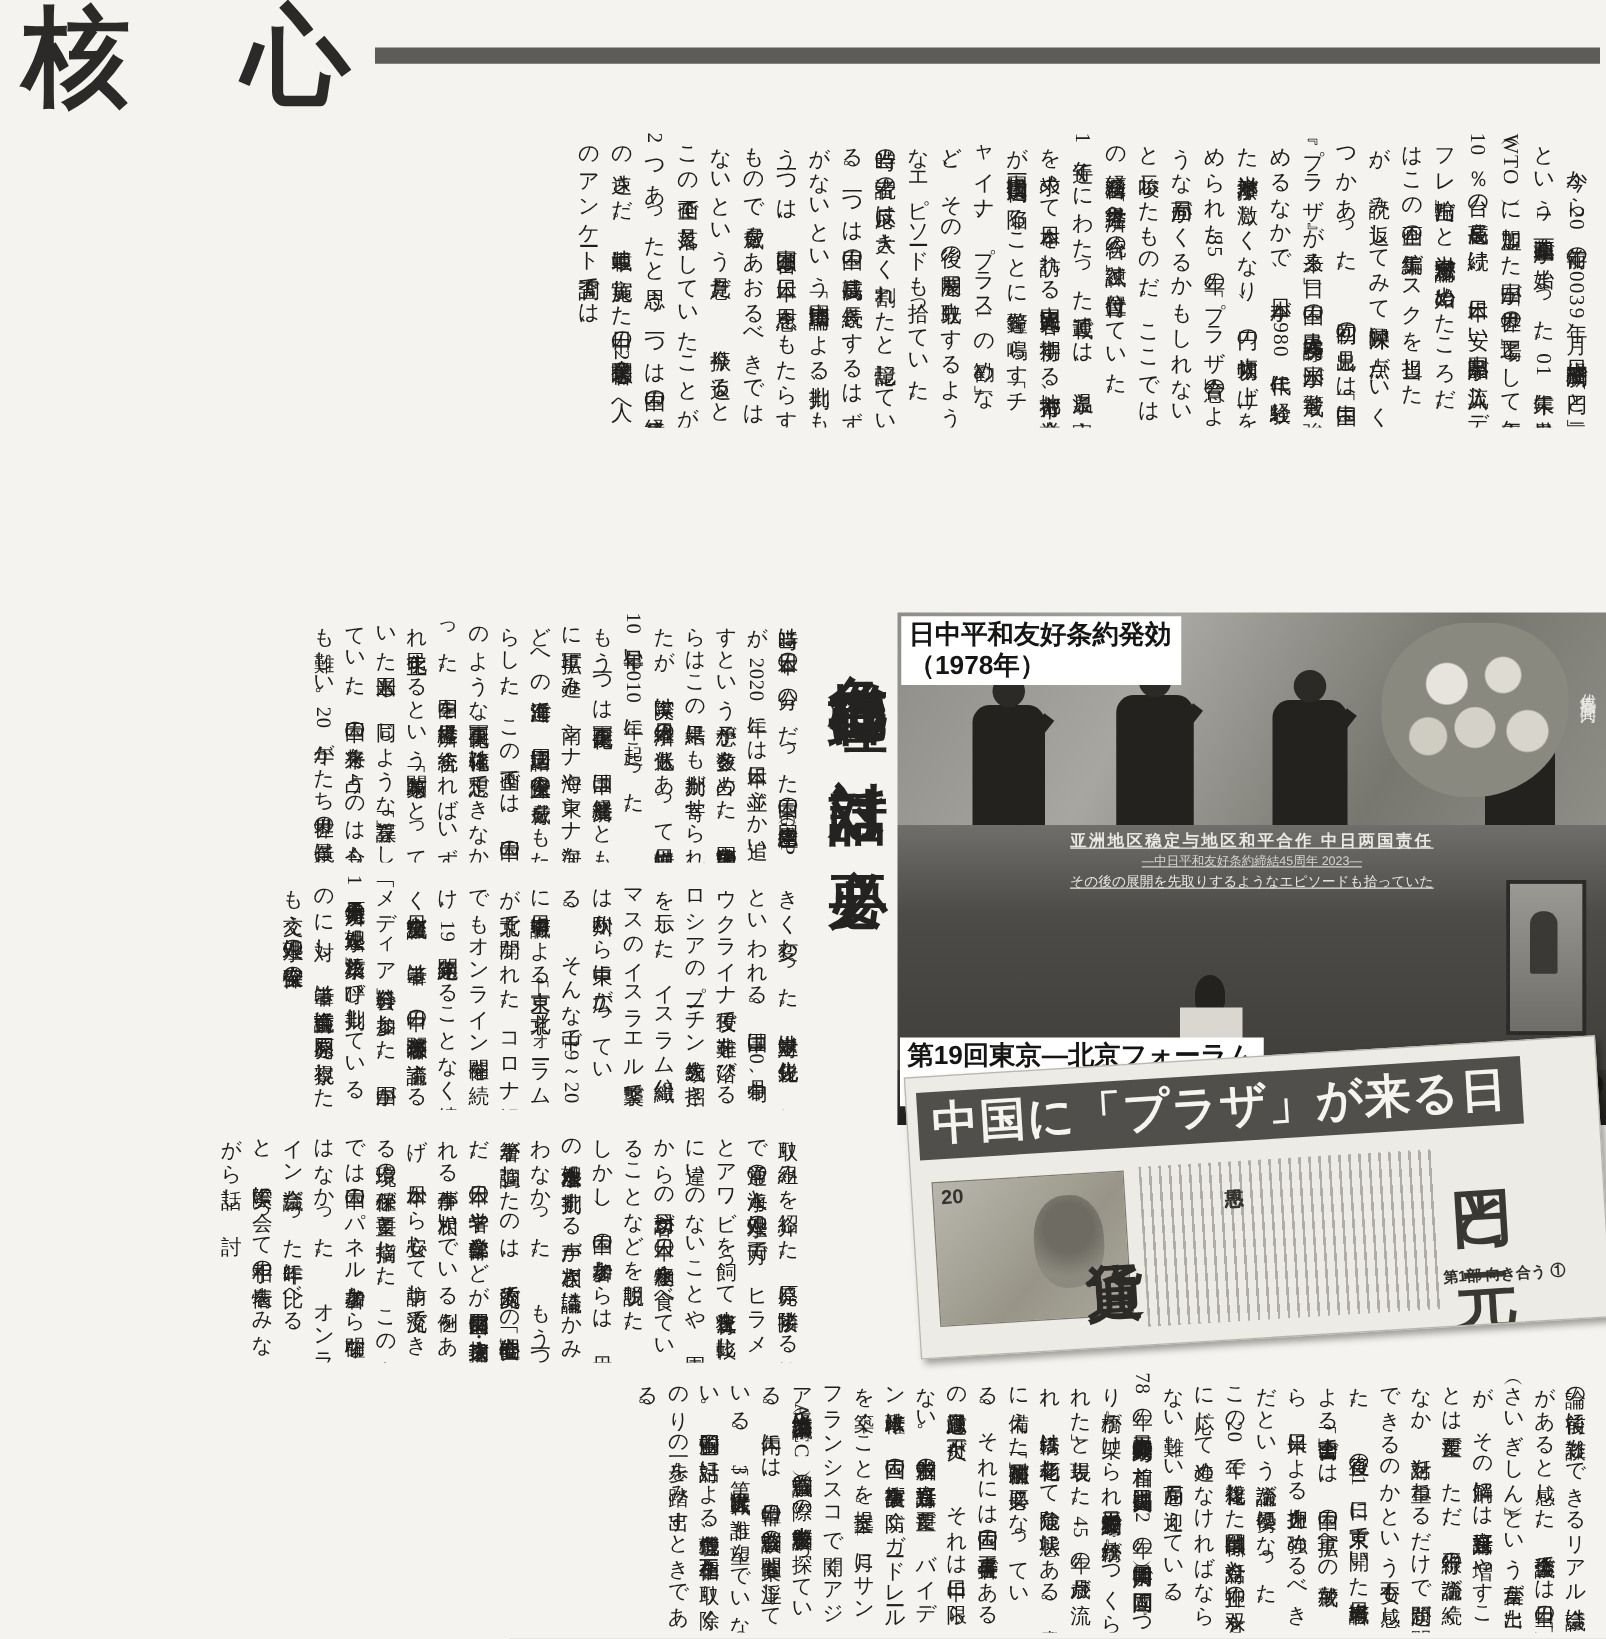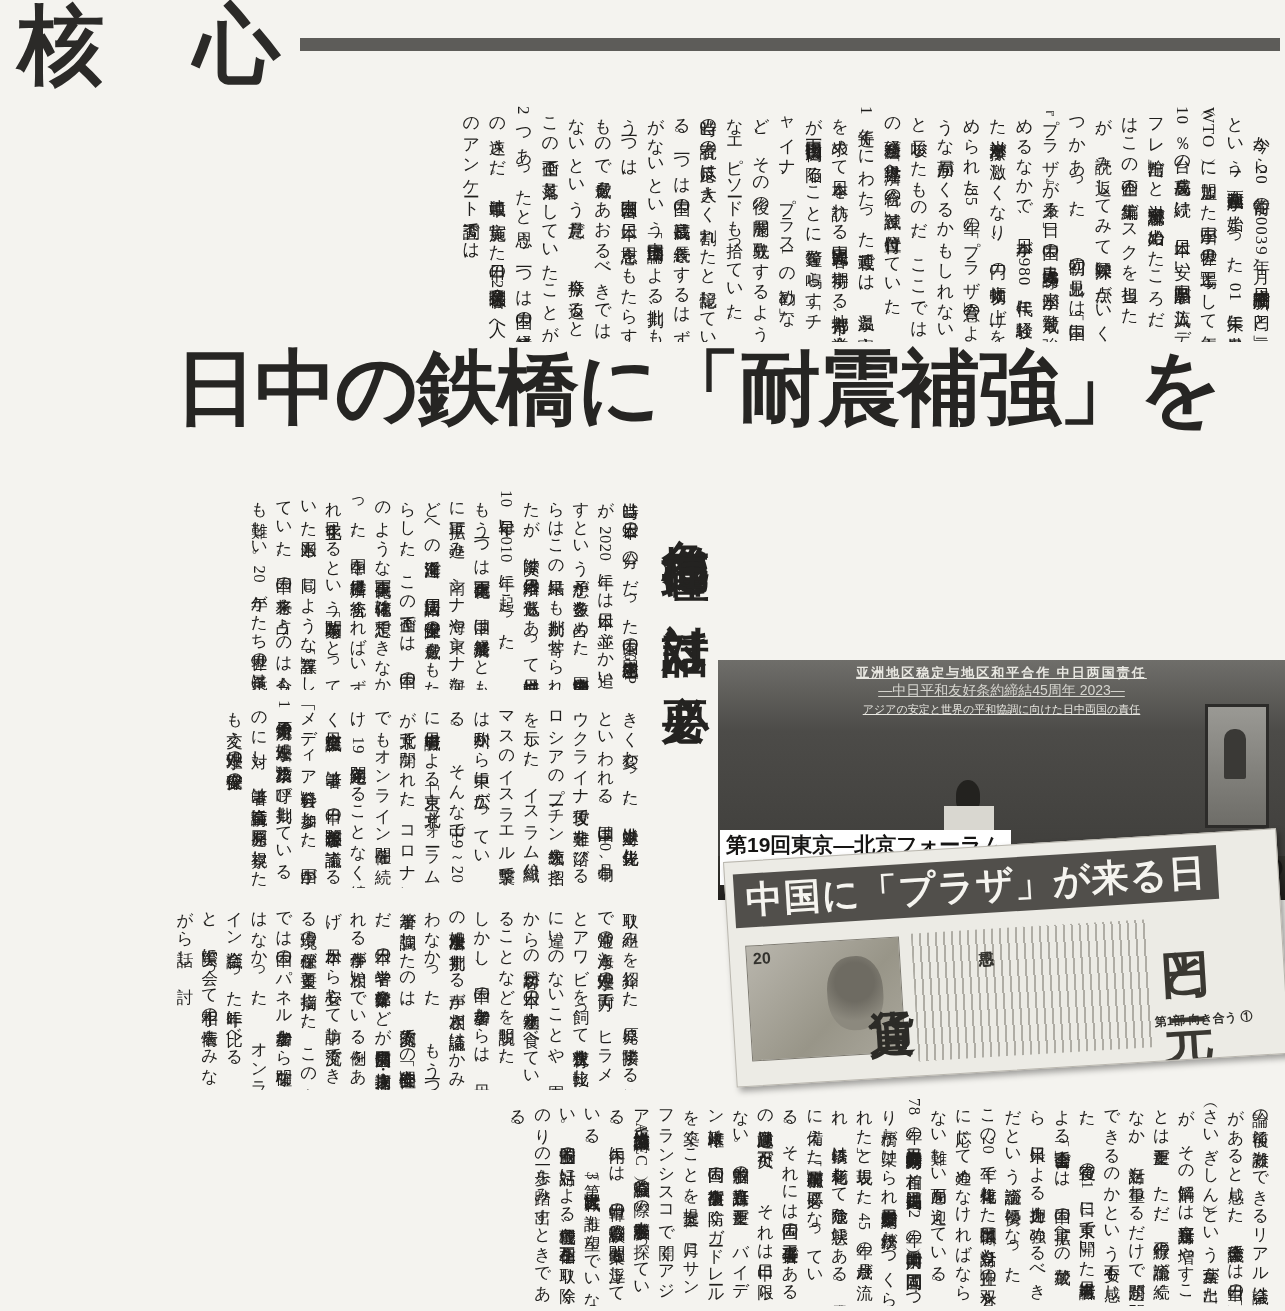--- a/index.html
+++ b/index.html
@@ -40,21 +40,21 @@
   .cap{position:absolute;background:#ffffff;color:#161514;padding:2px 8px 3px 6px;
         font-family:"Liberation Sans","DejaVu Sans",sans-serif;font-weight:700;
         font-size:21px;line-height:1.2;}
   .cap span{display:block;}
   .cap1978{left:3px;top:3px;}
   .credit{position:absolute;right:6px;top:54px;color:#e8e7e2;font-size:13px;
         letter-spacing:2px;font-family:"Liberation Sans",sans-serif;}
   .banner{position:absolute;left:0;top:4px;width:100%;text-align:center;color:#e9e8e2;
         font-family:"Liberation Sans",sans-serif;text-decoration:underline;}
   .banner .b1{font-size:13px;letter-spacing:2px;font-weight:700;}
-  .banner .b2{font-size:14px;opacity:.85;}
+  .banner .b2{font-size:10px;opacity:.85;}
   .banner .b3{font-size:11px;margin-top:2px;}
   .banner .b4{font-size:9px;opacity:.8;}
   .screen{position:absolute;right:16px;top:44px;width:58px;height:118px;background:linear-gradient(180deg,#9a9994,#6e6d68);border:3px solid #2c2b29;}
   .screen .person{position:absolute;left:16px;top:22px;width:22px;height:50px;background:#3a3936;border-radius:10px 10px 2px 2px;}
   .podium{position:absolute;left:226px;bottom:52px;width:50px;height:42px;background:#d9d7d0;}
   .speaker{position:absolute;left:238px;bottom:90px;width:24px;height:30px;background:#23221f;border-radius:50% 50% 8px 8px;}
   .audience{position:absolute;left:0;bottom:0;width:100%;height:44px;
         background:radial-gradient(circle at 14px 12px,#1d1c1a 10px,rgba(0,0,0,0) 11px) 0 0/30px 44px repeat-x,
                    linear-gradient(180deg,#35342f,#211f1d);}
 
@@ -102,37 +102,54 @@
 </head>
 <body>
 
 <div class="page">
 
   <div class="masthead-title">核　心</div>
   <div class="masthead-rule"></div>
 
   <div class="lead vtext">　今から20年前の2003年9月、日本経済新聞で「円と元」という1面連載企画が始まった。01年末に世界貿易機関（WTO）に加盟した中国が「世界の工場」として年率10％台の高成長を続け、日本に安い中国製品が流入し「デフレ輸出」だと対中脅威論が出始めたころだ。筆者はこの企画の編集デスクを担当したが、読み返してみて興味深い点がいくつかあった。　初回の見出しは「中国に『プラザ』が来る日」。中国の人民元安誘導に米国が警戒を強めるなかで、日本が1980年代に経験した対米摩擦が激しくなり、円の大幅切り上げを求められた85年の「プラザ合意」のような局面がくるかもしれないと示唆したものだ。ここでは中国の経済台頭を「世界経済へ統合の試練」と位置付けていた。　1年近くにわたった連載では、温泉と富士山を求めて日本を訪れる中国人観光客に期待する地方都市、企業が中国投資一辺倒に陥ることに警鐘を鳴らす「チャイナ、プラス1の勧め」など、その後の展開を先取りするようなエピソードも拾っていた。　当時の読者の反応は大きく割れたと記憶している。一つは中国の高成長は長続きするはずがないという「中国崩壊論」による批判、もう一つは、中国台頭は日本に恩恵をもたらすもので脅威をあおるべきではないという意見だ。　今振り返るとこの企画で見落としていたことが2つあったと思う。一つは中国の経済成長の速さだ。連載中に実施した日中の企業関係者200人へのアンケート調査では、</div>
 
-  <h1 class="headline" style="margin:0;">日中の鉄橋に「耐震補強」を</h1>
 
   <div class="middle">
     <div class="band band1 vtext">当時は日本の4分の1だった中国の国内総生産（GDP）が、2020年には日本に並ぶか追い越すという予想が多数を占めた。中国崩壊論者からはこの結果にも批判が寄せられたが、実際は日本経済の低迷もあって日中逆転は10年早い2010年に起こった。　もう一つは軍事大国化だ。中国は経済発展とともに軍拡に進み、南シナ海や東シナ海などへの海洋進出で、周辺諸国に安全保障上の脅威をもたらした。この企画では、中国の今のような軍事大国化、強権化は想定できなかった。中国を世界経済に統合すればいずれ民主化するという「関与政策」をとっていた米国も、同じような「誤算」をしていた。中国の将来を占うのは今も昔も難しい。20年がたち世界の景色は大</div>
     <div class="band band2 vtext">きく変わった。米中対立は先鋭化し、新冷戦といわれる。中国は10月中旬、ウクライナ侵攻で非難を浴びるロシアのプーチン大統領を招き連携を示した。イスラム組織ハマスのイスラエル襲撃で戦火は欧州から中東に広がっている。　そんな中で19～20日に日中有識者による「東京―北京フォーラム」が北京で開かれた。コロナ禍でもオンライン開催を続け、19年間途絶えることなく続く日中交流会議だ。筆者は、日中の報道関係者が議論する「メディア分科会」に参加した。中国が東京電力福島第1原子力発電所の処理水を「核汚染水」と呼び批判しているのに対し、筆者は会議直前に同原発を視察した体験も交え処理水の安全確保の</div>
     <div class="band band3 vtext">取り組みを紹介した。原発に隣接する施設で通常の海水と処理水の両方で、ヒラメとアワビを飼って生育状況を比較し生育状況に違いのないことや、中国からの訪日客が日本の水産物を食べていることなどを説明した。しかし、中国の参加者からは、日本の処理水放出を批判する声が相次ぎ議論はかみ合わなかった。　もう一つ筆者が強調したのは、人的交流での「心理的安全性」だ。日本の学者や企業幹部などが突然中国当局に拘束・逮捕される事件が相次いでいる例をあげ、日本から安心して訪中し交流できる環境の確保が重要と指摘した。この点では中国のパネル参加者から明確な回答はなかった。　オンライン会議だった昨年に比べると、実際に会って相手の表情をみながら話し、討</div>
 
     <div class="subhead vtext">危機管理に対話は必要</div>
 
     <div class="photos">
 
+      <div class="photo photo1978">
+        <div class="fig" style="left:60px;width:58px;height:96px;">
+            <span class="arm" style="left:46px;"></span>
+          </div>
+        <div class="fig" style="left:175px;width:62px;height:104px;">
+            <span class="arm" style="left:50px;"></span>
+          </div>
+        <div class="fig" style="left:300px;width:60px;height:100px;">
+            <span class="arm" style="left:48px;"></span>
+          </div>
+        <div class="fig" style="left:470px;width:56px;height:92px;"></div>
+        <div class="flowers"></div>
+        <div class="cap cap1978">
+          <span>日中平和友好条約発効</span>
+          <span>（1978年）</span>
+        </div>
+        <div class="credit vtext">代表撮影・共同</div>
+      </div>
 
       <div class="photo photoforum">
         <div class="banner">
           <div class="b1">亚洲地区稳定与地区和平合作 中日两国责任</div>
           <div class="b2">―中日平和友好条約締結45周年 2023―</div>
-          <div class="b3">アジアの安定と世界の平和協調に向けた日中両国の責任</div>
+          <div class="b3">その後の展開を先取りするようなエピソードも拾っていた</div>
         </div>
         <div class="screen">
             <span class="person"></span>
           </div>
         <div class="speaker"></div>
         <div class="podium"></div>
         <div class="audience"></div>
       </div>
 
       <div class="cap capforum">

